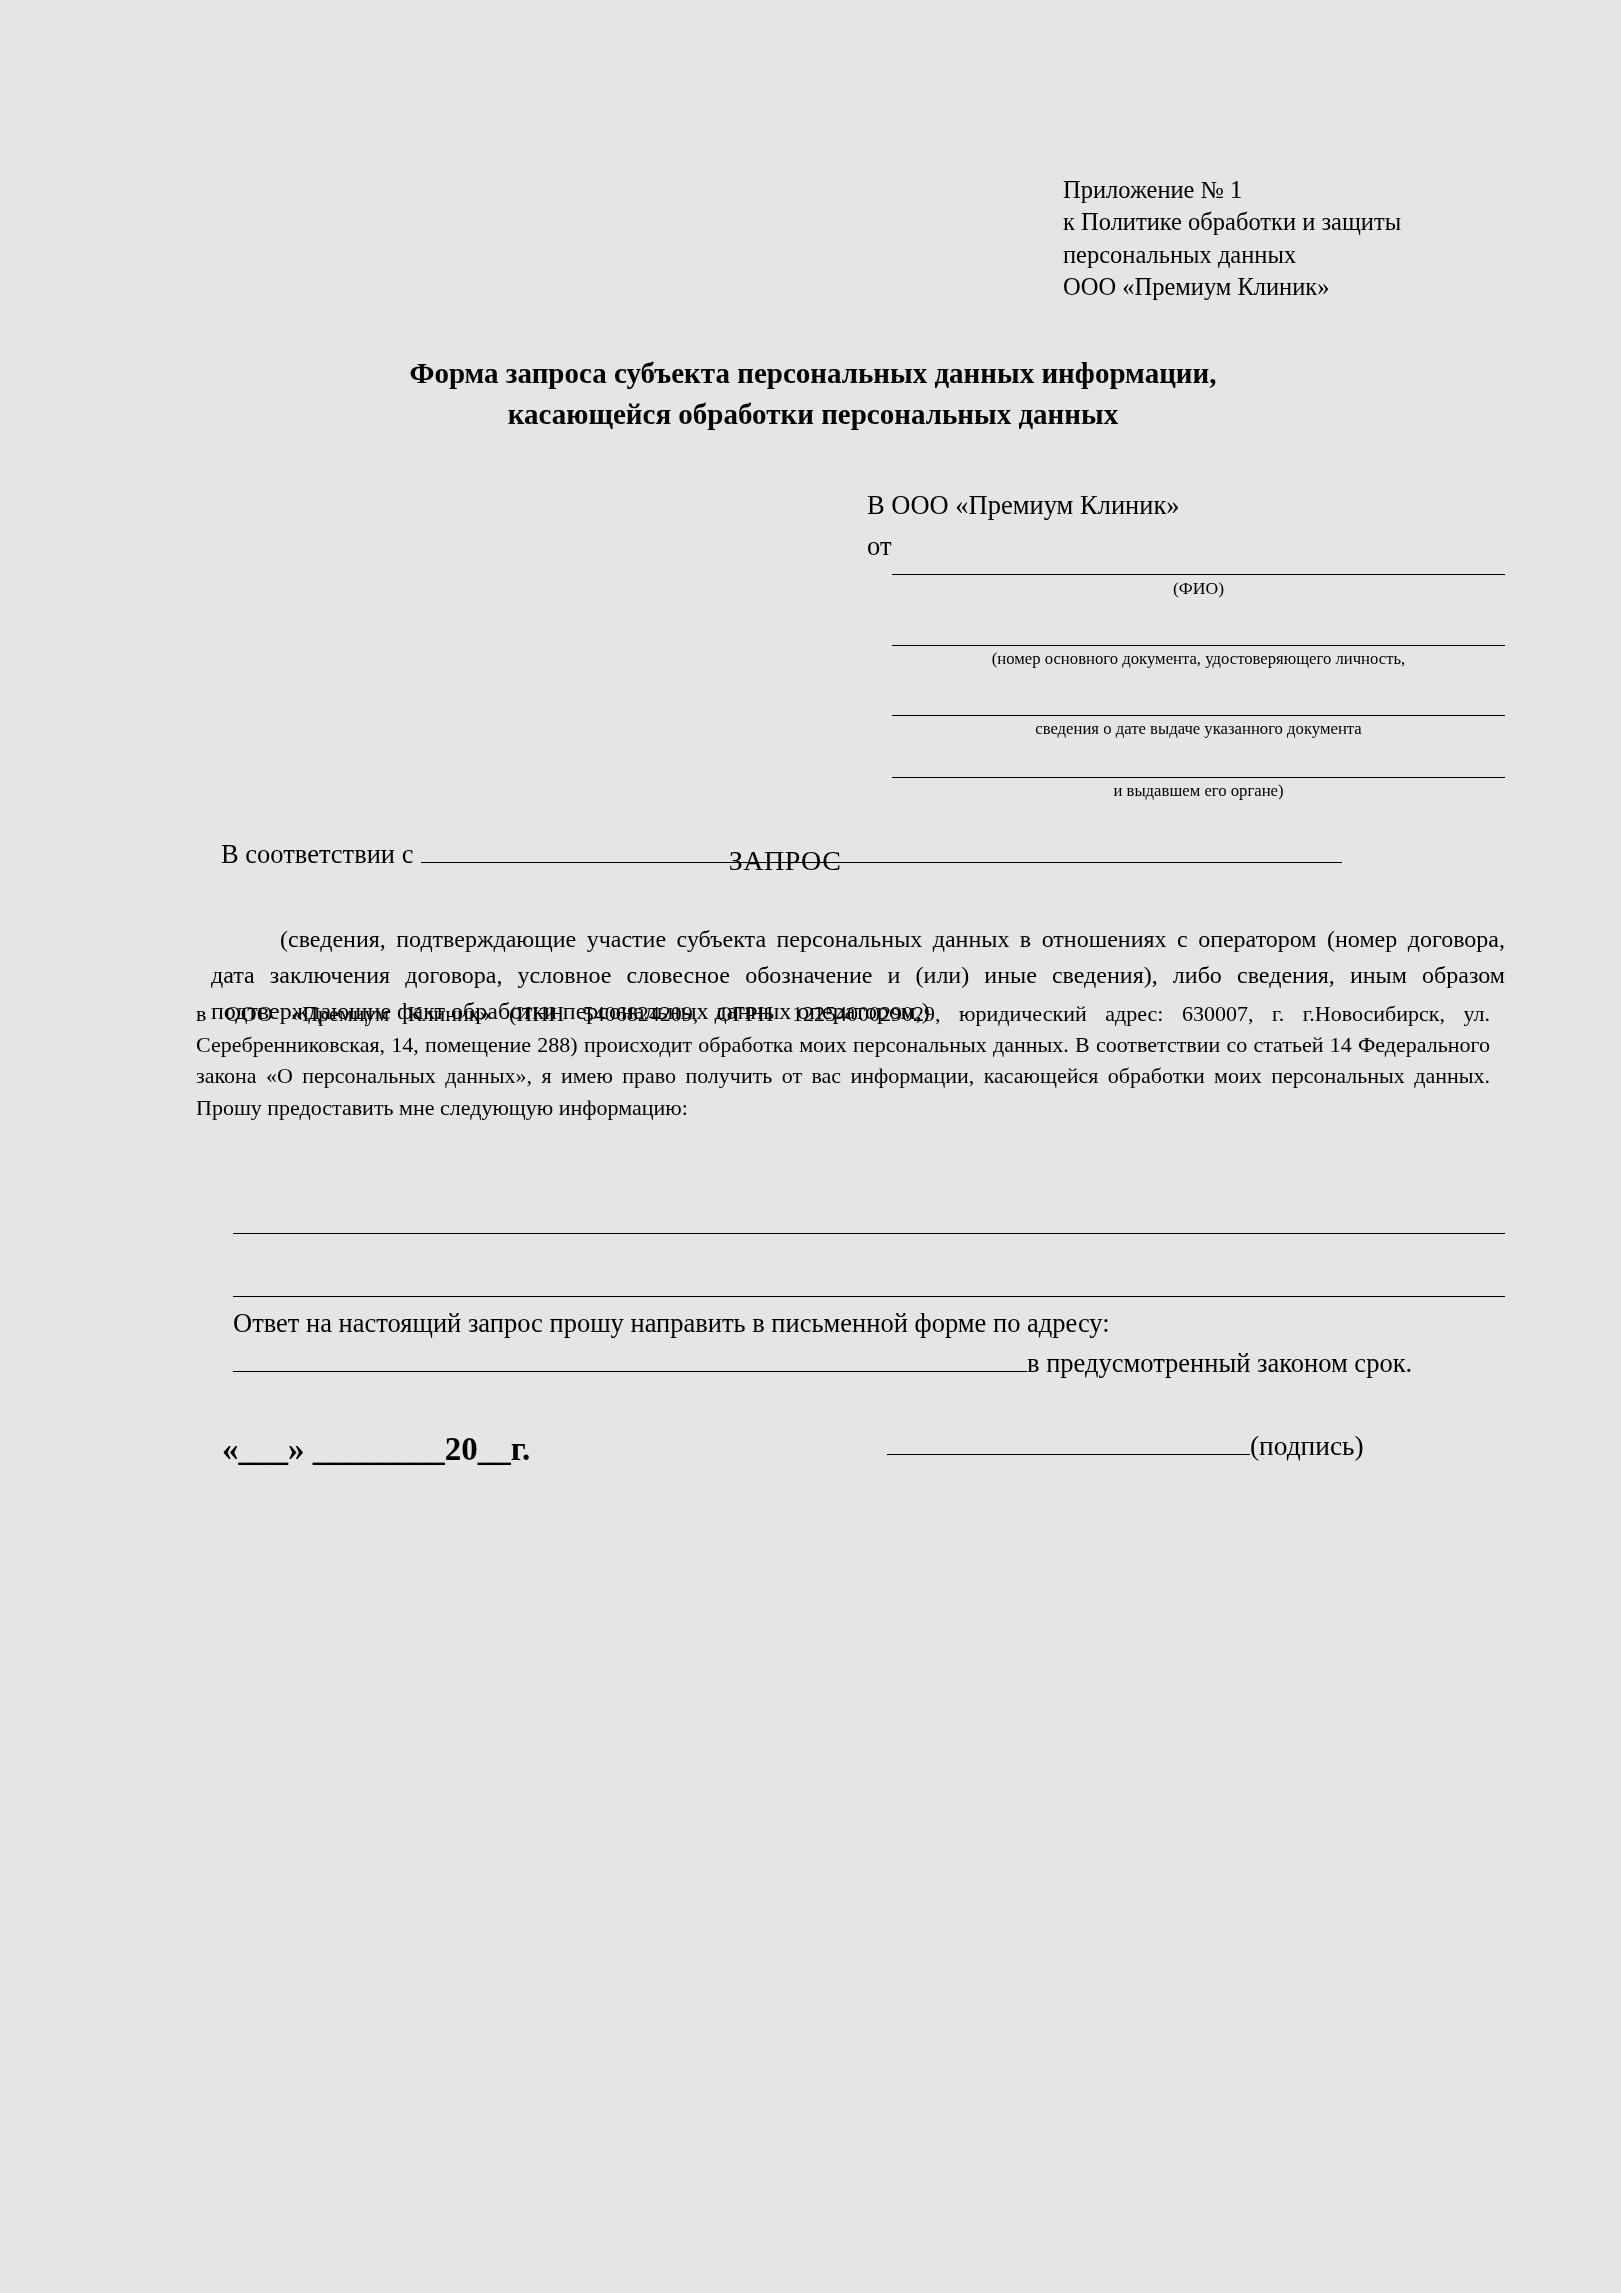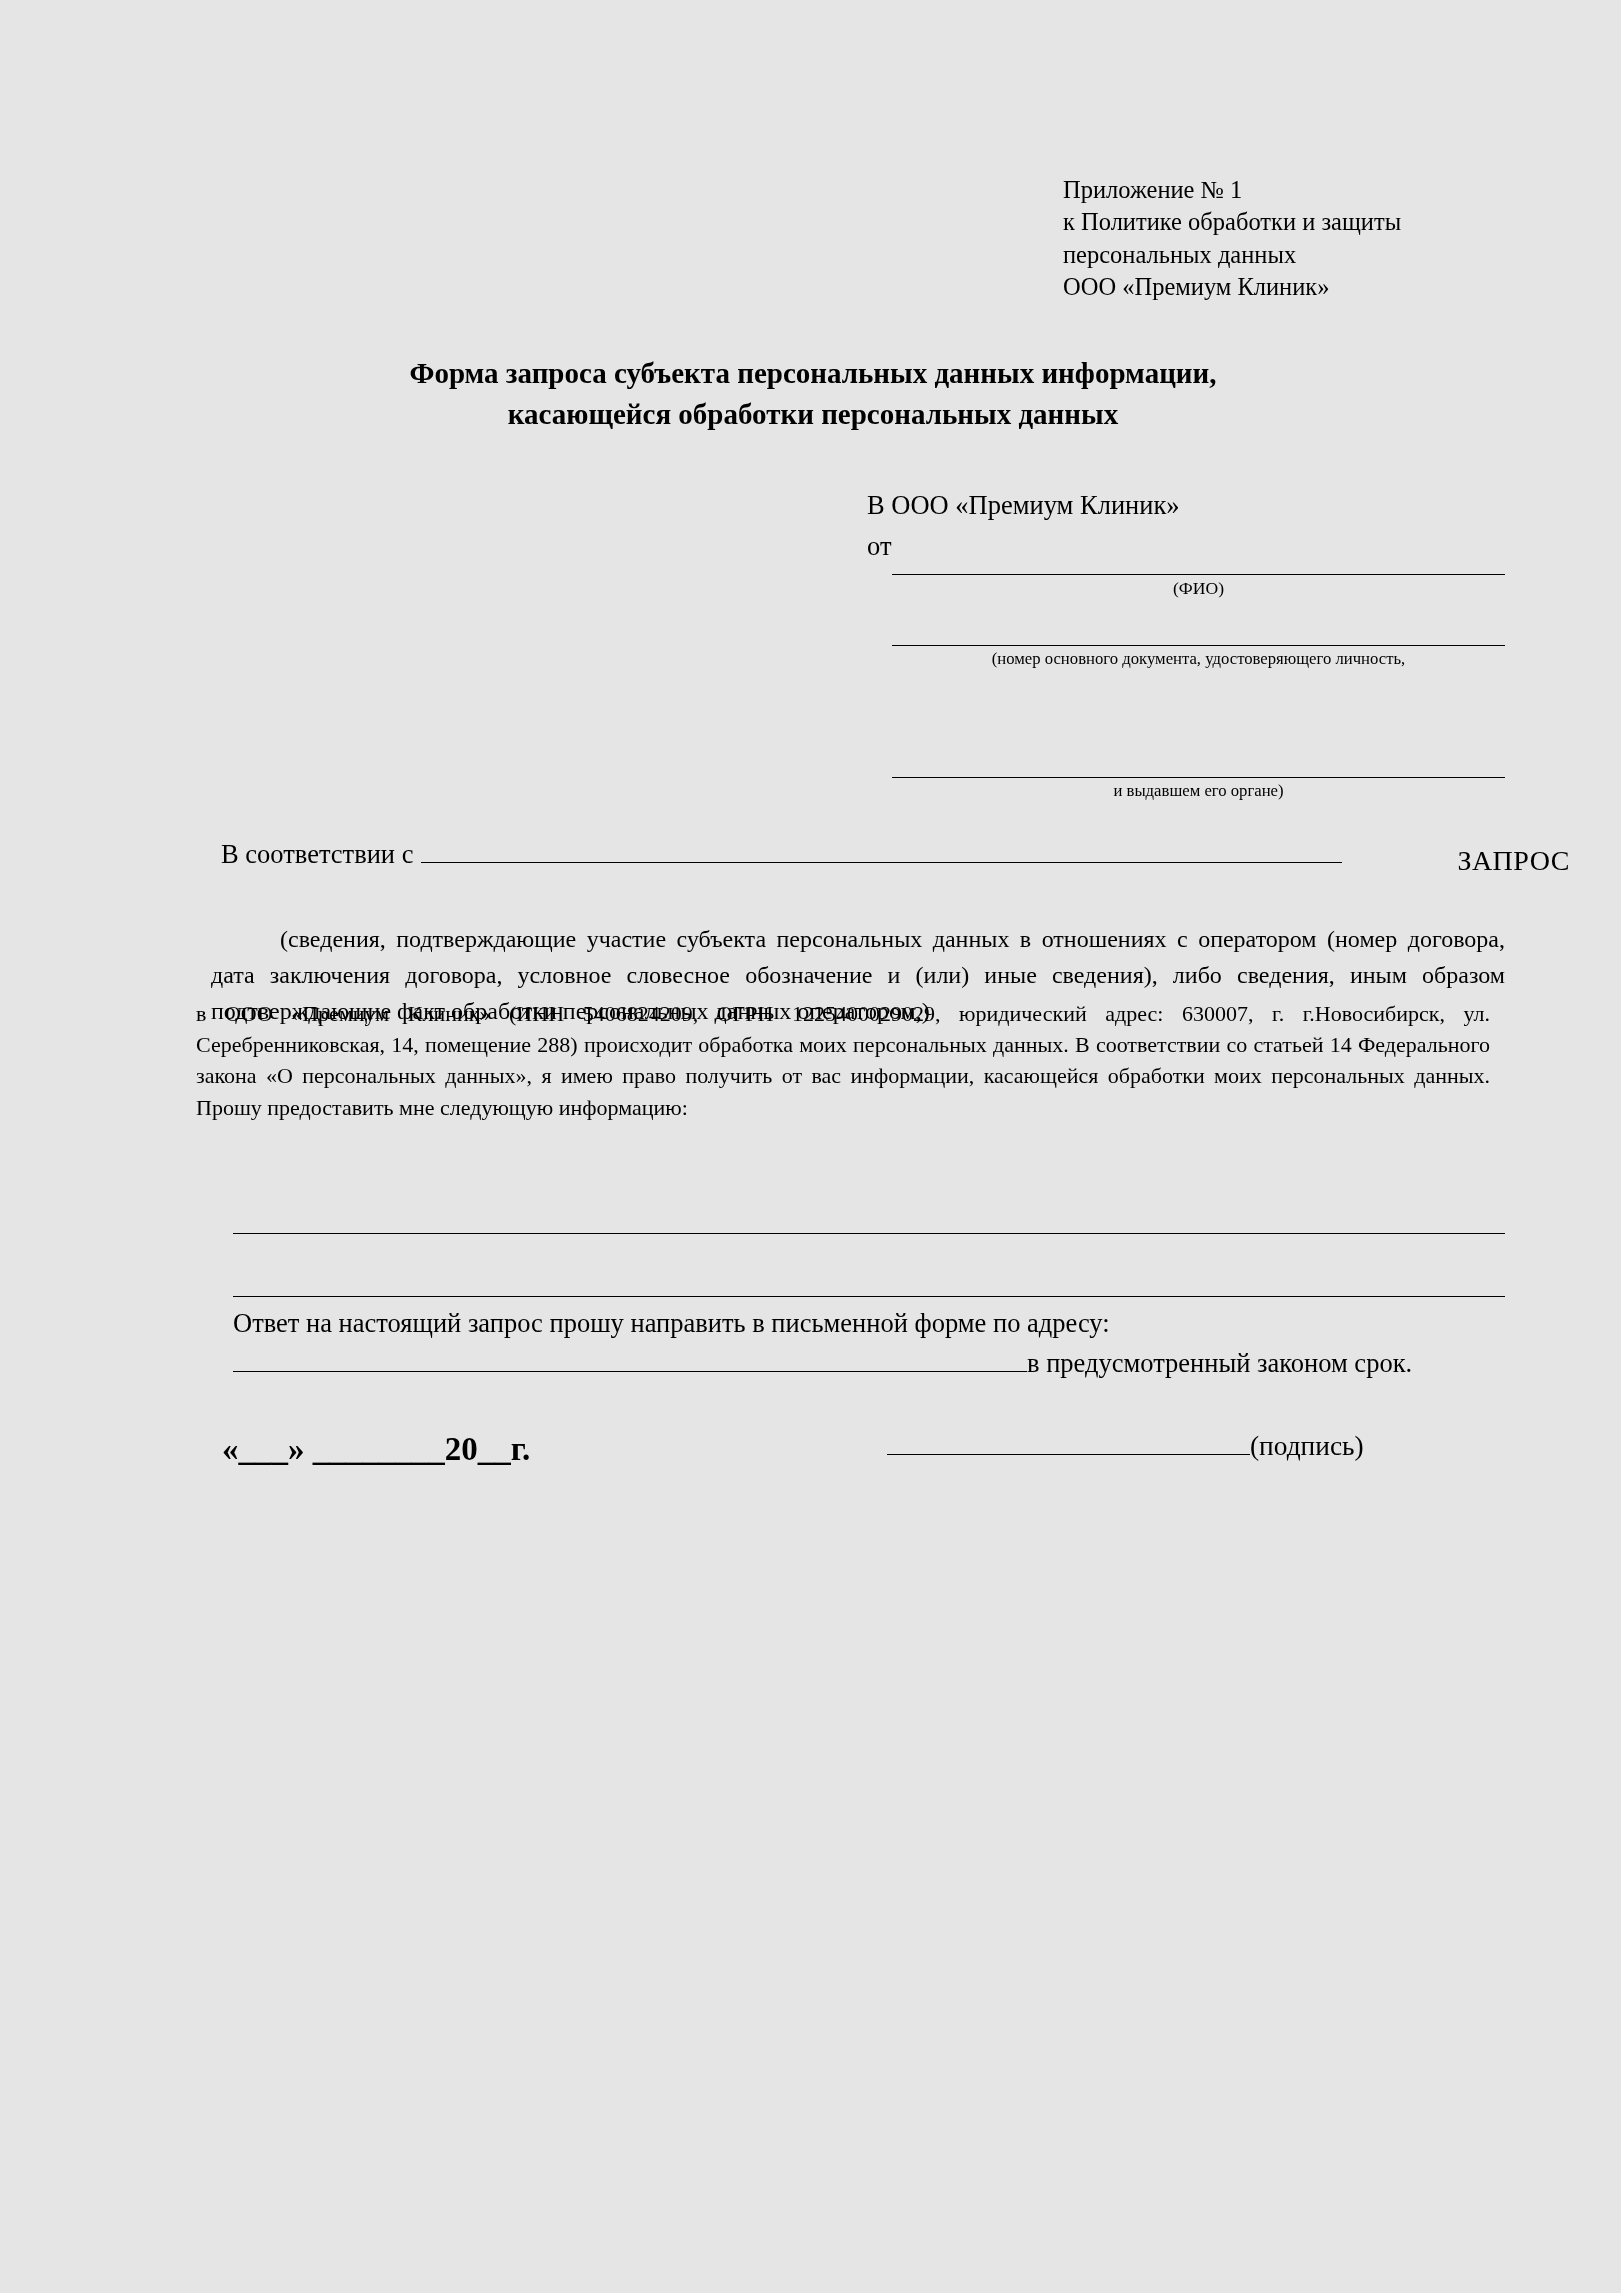--- a/index.html
+++ b/index.html
@@ -81,21 +81,21 @@
   .fill-caption.small {
     font-size: 16.7px;
   }
 
   
   .zapros {
     position: absolute;
     left: 0;
     top: 845px;
     width: 1570px;
-    text-align: right;
+    text-align: center;
     font-size: 28px;
     letter-spacing: 0.5px;
   }
 
   
   .para-inline {
     position: absolute;
     left: 221px;
     top: 839px;
     font-size: 26.5px;
@@ -214,20 +214,24 @@
   <div class="fill-group" style="top:545px;">
     <div class="fill-line"></div>
     <div class="fill-caption">(ФИО)</div>
   </div>
 
   <div class="fill-group" style="top:616px;">
     <div class="fill-line"></div>
     <div class="fill-caption small">(номер основного документа, удостоверяющего личность,</div>
   </div>
 
+  <div class="fill-group" style="top:686px;">
+    <div class="fill-line"></div>
+    <div class="fill-caption small">сведения о дате выдаче указанного документа</div>
+  </div>
 
   <div class="fill-group" style="top:748px;">
     <div class="fill-line"></div>
     <div class="fill-caption small">и выдавшем его органе)</div>
   </div>
 
   <div class="zapros">ЗАПРОС</div>
 
   <div class="para-inline">
     <span>В соответствии с</span><span class="inline-rule"></span>

